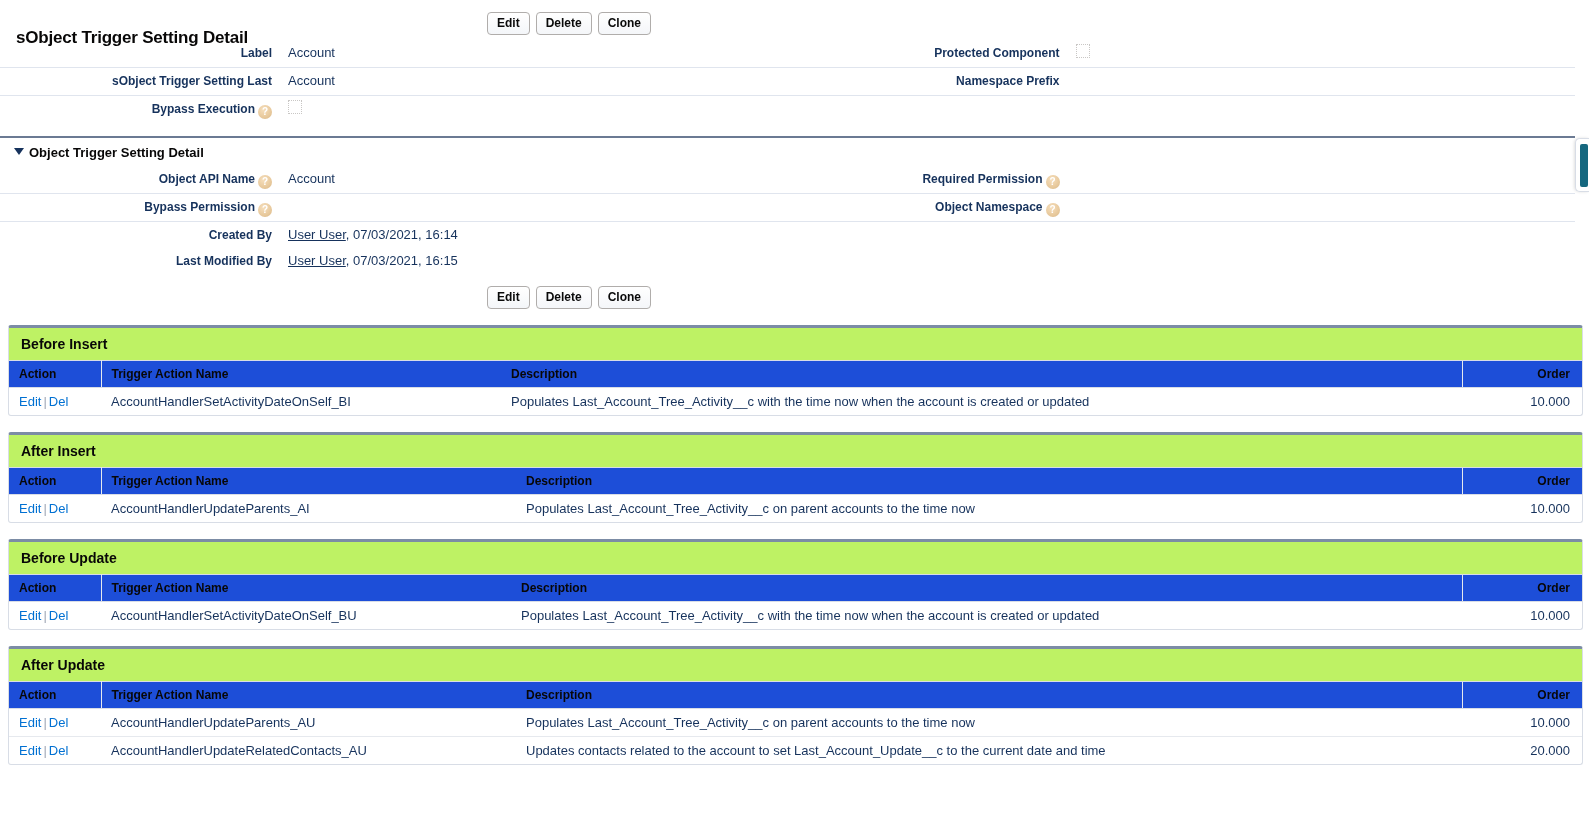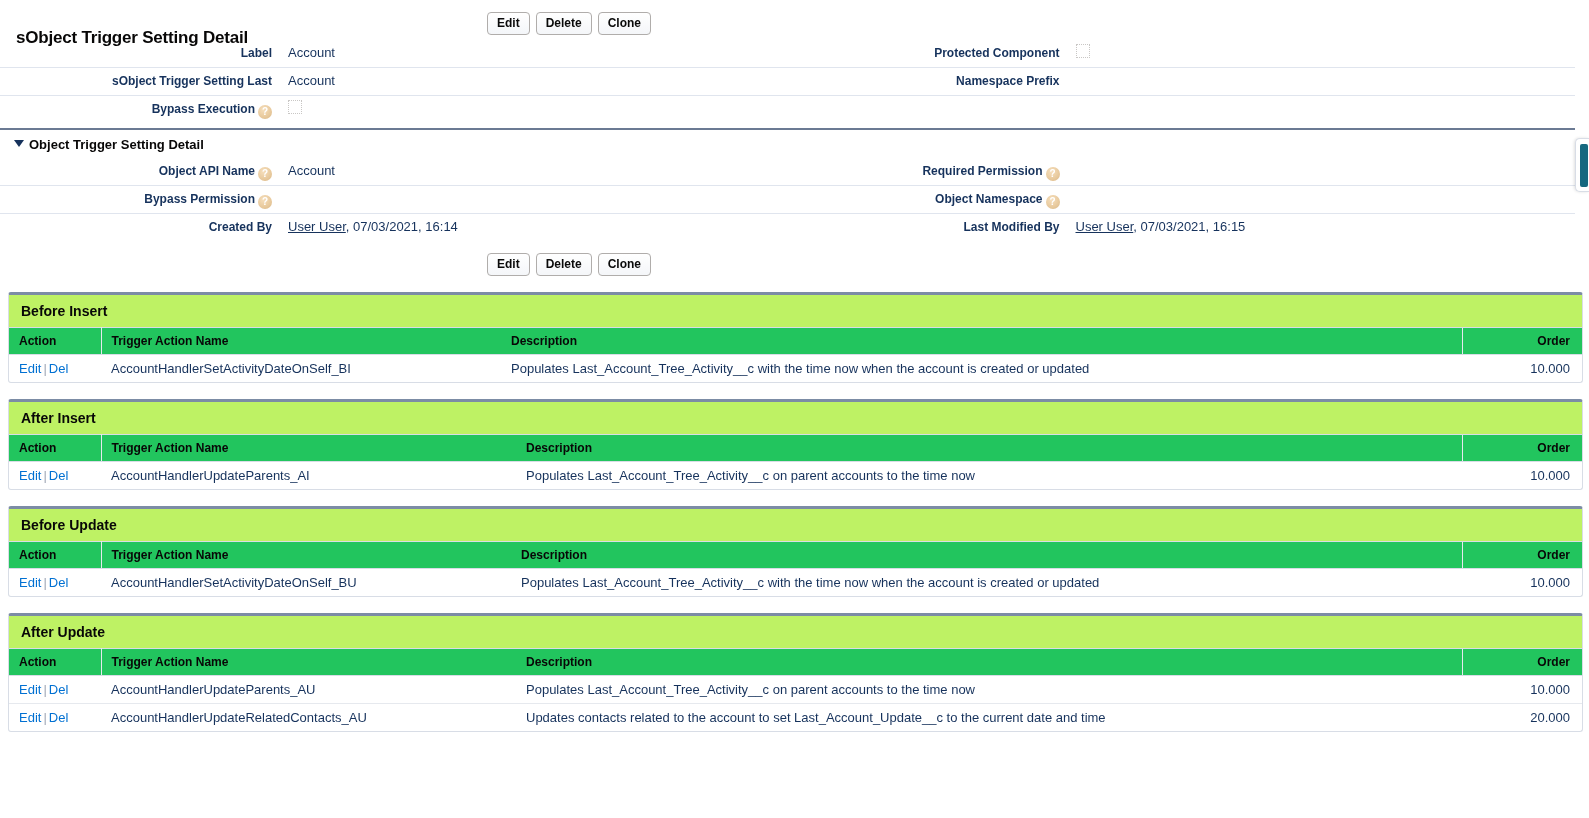--- a/index.html
+++ b/index.html
@@ -57,21 +57,21 @@
     width: 1575px;
     margin: 0 0 0 0;
   }
   .frow {
     display: flex;
     width: 1575px;
     border-bottom: 1px solid #e0e5ee;
     min-height: 27px;
     align-items: flex-start;
   }
-  .frow.noline { border-bottom: none; }
+  .frow.noline { border-bottom: none; flex-direction: column; }
   .fcell {
     display: flex;
     width: 50%;
     box-sizing: border-box;
     padding-top: 4px;
     padding-bottom: 4px;
   }
   .flabel {
     width: 278px;
     text-align: right;
@@ -171,21 +171,21 @@
     color: #080707;
     padding: 8px 0 8px 12px;
     background: #bef264;
   }
   table.rl-table {
     width: 100%;
     border-collapse: collapse;
     table-layout: fixed;
   }
   table.rl-table th {
-    background: #22c55e;
+    background: #1d4ed8;
     border-top: 1px solid #d8dde6;
     border-bottom: 1px solid #d8dde6;
     font-size: 12px;
     font-weight: bold;
     color: #080707;
     text-align: left;
     padding: 6px 8px 6px 10px;
     white-space: nowrap;
   }
   table.rl-table th.col-order,

